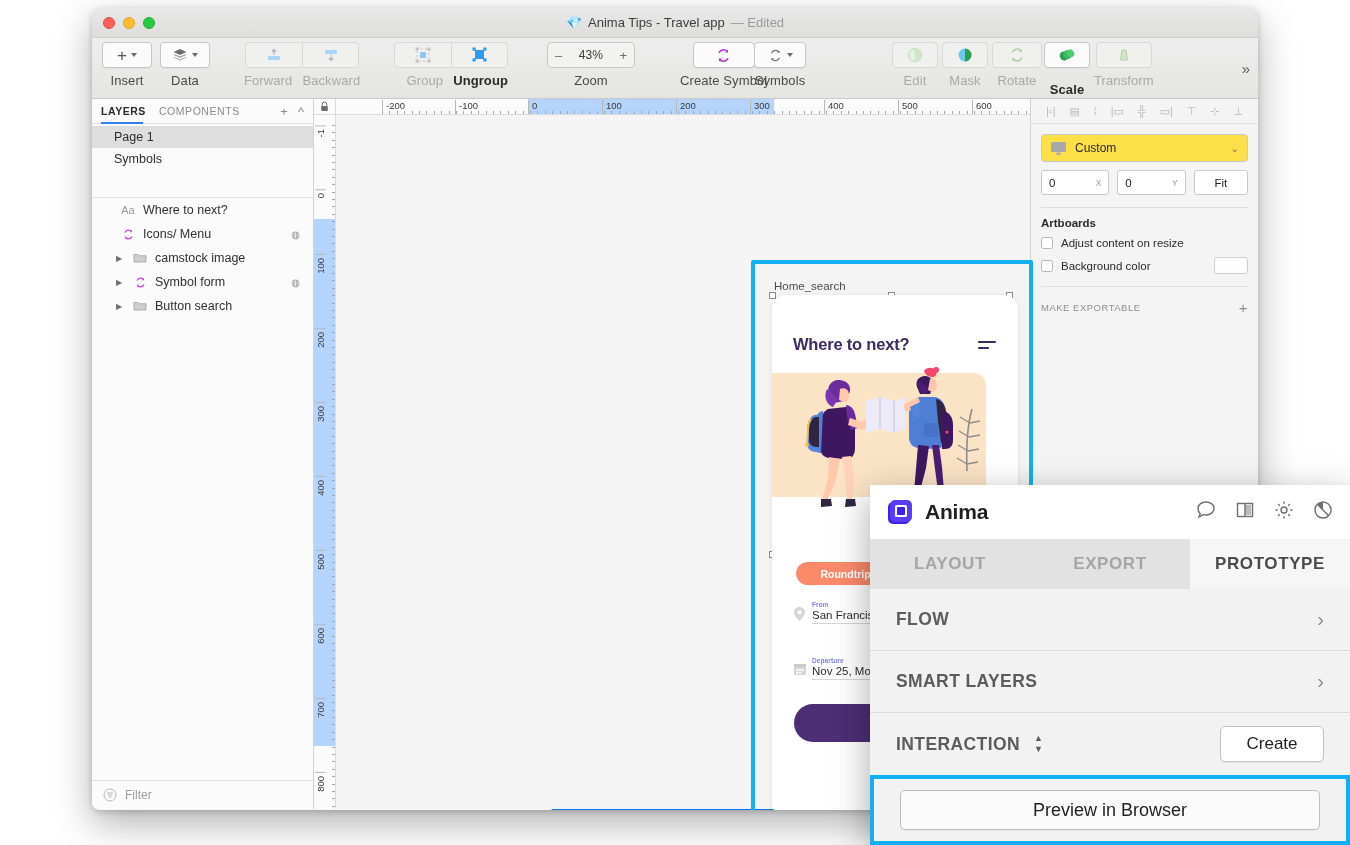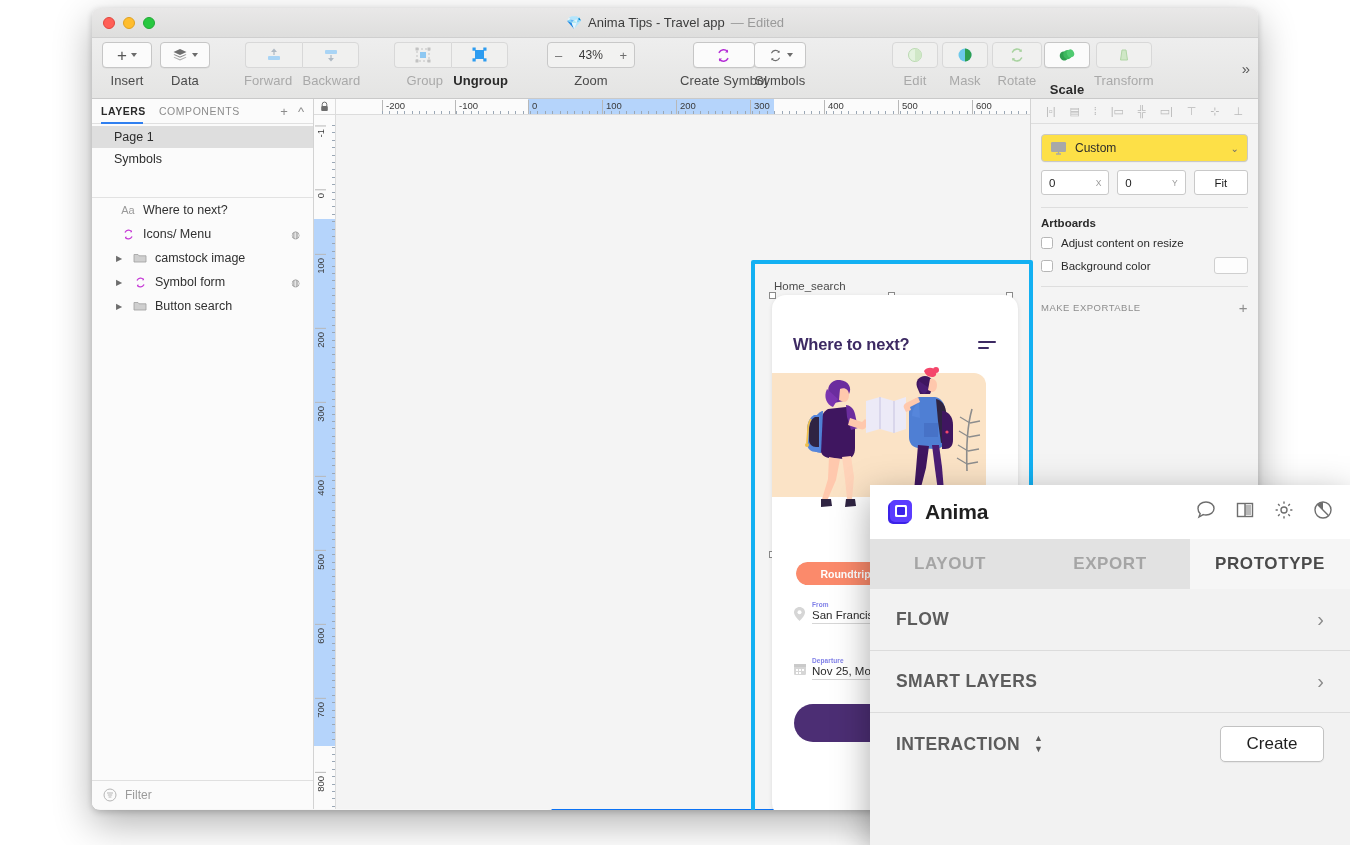--- a/index.html
+++ b/index.html
@@ -1004,14 +1004,17 @@
 
     <div class="an-row" style="border-bottom:none;">
       <span class="an-row-lbl">INTERACTION</span>
       <span class="stepper">
         <span>▲</span>
           <span>▼</span>
       </span>
       <span class="an-create">Create</span>
     </div>
 
+    <div class="an-preview-wrap">
+      <div class="an-preview-btn">Preview in Browser</div>
+    </div>
   </div>
 </div>
 
 </body></html>

